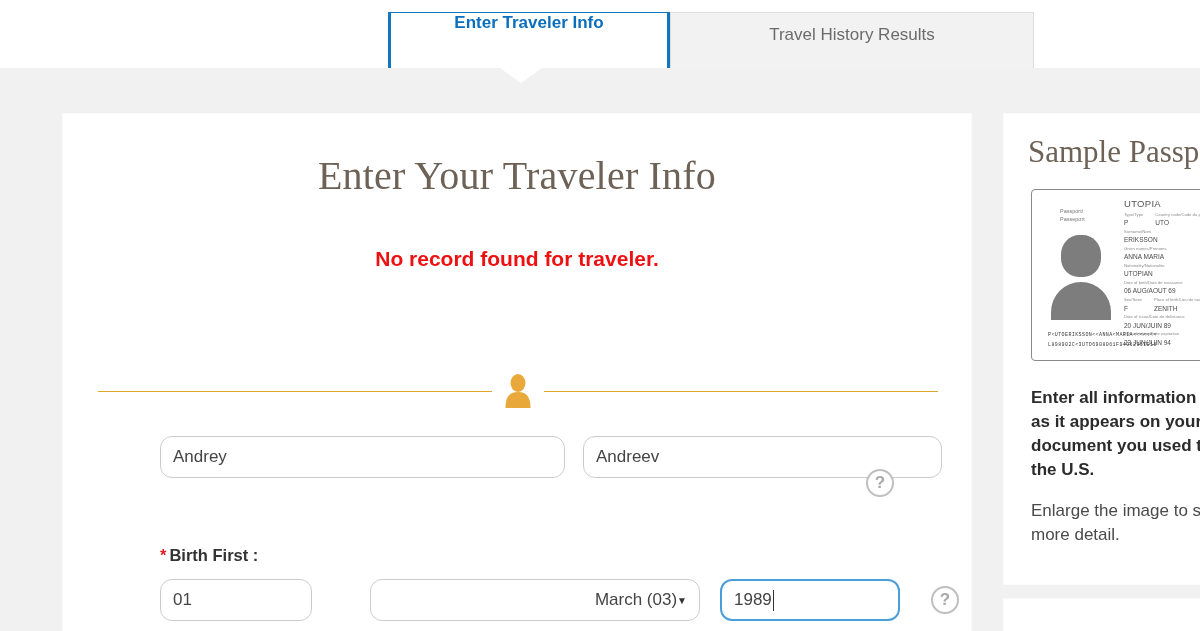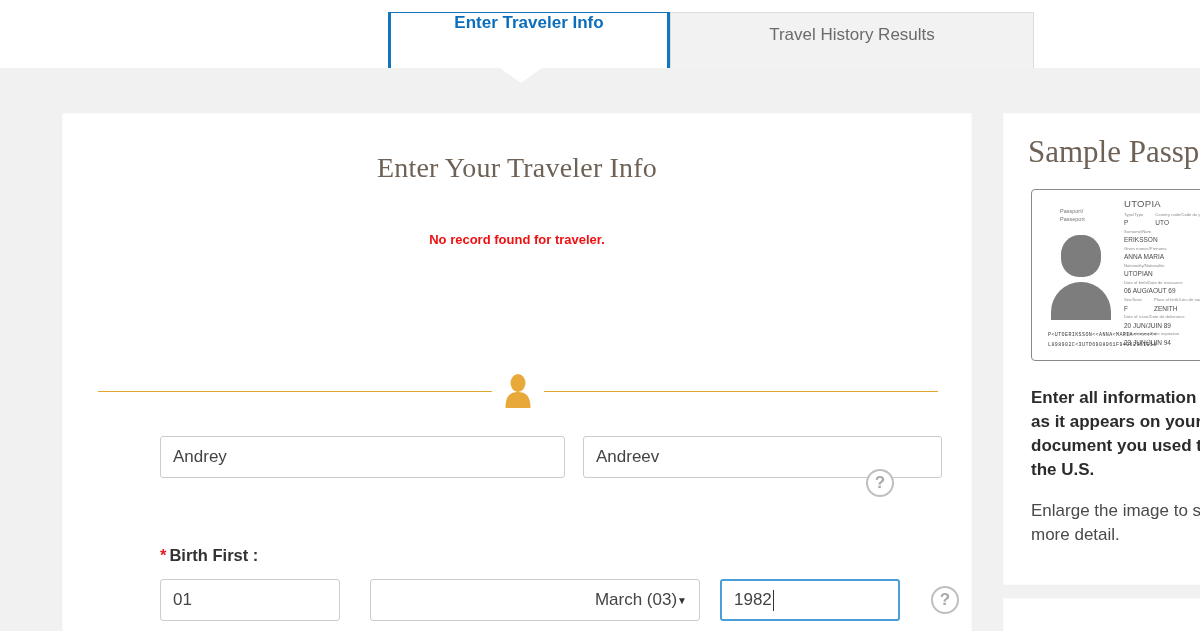--- a/index.html
+++ b/index.html
@@ -61,29 +61,29 @@
   
   .main-card {
     position: absolute; left: 62px; top: 113px;
     width: 910px; height: 560px;
     background: #ffffff;
     border: 1px solid #fafafa;
   }
   .main-title {
     text-align: center;
     font-family: "Liberation Serif", serif;
-    font-size: 28px;
+    font-size: 40px;
     color: #6e6257;
     margin-top: 38px;
     letter-spacing: 0.2px;
   }
   .error-msg {
     text-align: center;
     color: #ee1111;
-    font-size: 13px;
+    font-size: 21px;
     font-weight: bold;
     margin-top: 48px;
   }
 
   
   .divider {
     position: absolute; left: 35px; top: 252px;
     width: 840px; height: 50px;
     display: flex; align-items: center;
   }
@@ -93,39 +93,39 @@
   }
 
   
   .form { position: absolute; left: 35px; top: 322px; width: 850px; }
   .label {
     font-size: 16.5px; color: #333333; font-weight: bold;
     margin-bottom: 9px; white-space: nowrap;
   }
   .req { color: #e02020; font-weight: bold; margin-right: 3px; }
   .field {
-    height: 42px; border: 1px solid #cccccc; border-radius: 3px;
+    height: 42px; border: 1px solid #cccccc; border-radius: 12px;
     background: #ffffff; display: flex; align-items: center;
     padding: 0 12px; font-size: 17px; color: #444444;
   }
   .field.focused { border: 2px solid #4a9fd8; }
   .col-first { position: absolute; left: 62px; top: 0; width: 405px; }
   .col-last  { position: absolute; left: 485px; top: 0; width: 360px; }
   .col-last .field { width: 359px; align-items: center; }
   .help {
     position: absolute;
     width: 28px; height: 28px; border-radius: 50%;
     border: 2px solid #bfbfbf; color: #a8a8a8;
     display: flex; align-items: center; justify-content: center;
     font-size: 17px; font-weight: bold; cursor: pointer;
     background: #ffffff;
   }
 
   .birth-label { position: absolute; left: 62px; top: 110px; }
-  .birth-day  { position: absolute; left: 62px; top: 143px; width: 180px; }
+  .birth-day  { position: absolute; left: 62px; top: 143px; width: 152px; }
   .birth-mon  { position: absolute; left: 272px; top: 143px; width: 330px; }
   .birth-yr   { position: absolute; left: 622px; top: 143px; width: 180px; }
   .birth-mon .field { justify-content: flex-end; }
   .caret { font-size: 10px; color: #333333; }
 
   
   .side-card {
     position: absolute; left: 1003px; top: 113px;
     width: 240px; height: 472px;
     background: #ffffff; border: 1px solid #fafafa;
@@ -247,21 +247,21 @@
 
       <div class="birth-mon">
         <div class="field">
           <span>March (03)</span>
           <span class="caret">▼</span>
         </div>
       </div>
 
       <div class="birth-yr">
         <div class="field focused">
-          <span>1982</span>
+          <span>1989</span>
             <span style="border-left:1px solid #333;height:21px;margin-left:1px;"></span>
         </div>
       </div>
 
       <div class="help" style="left:833px; top:150px;">
         <span>?</span>
       </div>
 
     </div>
   </div>

